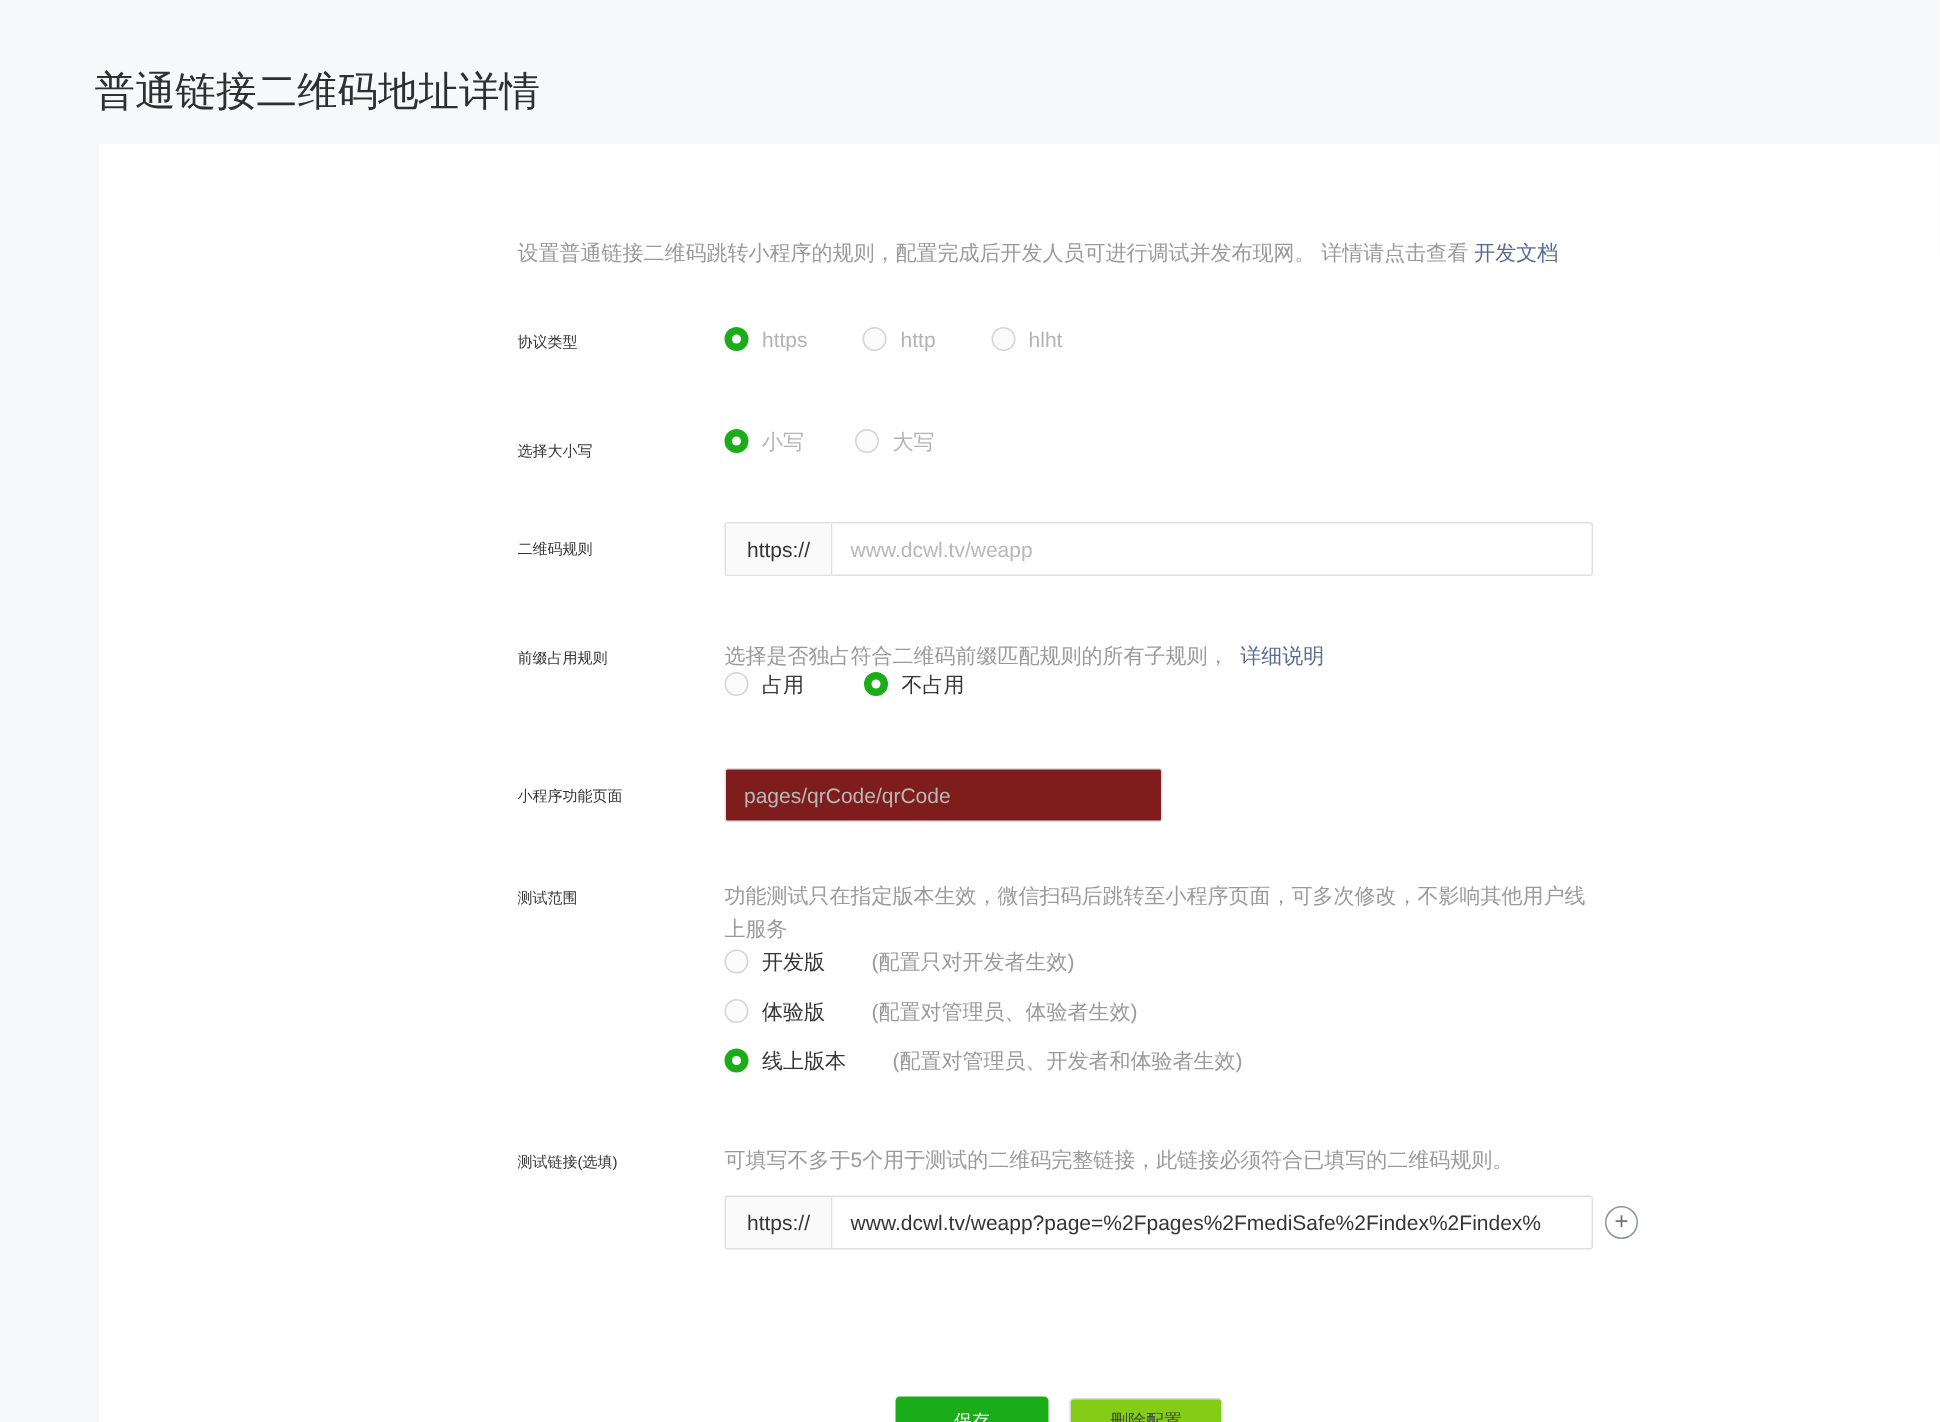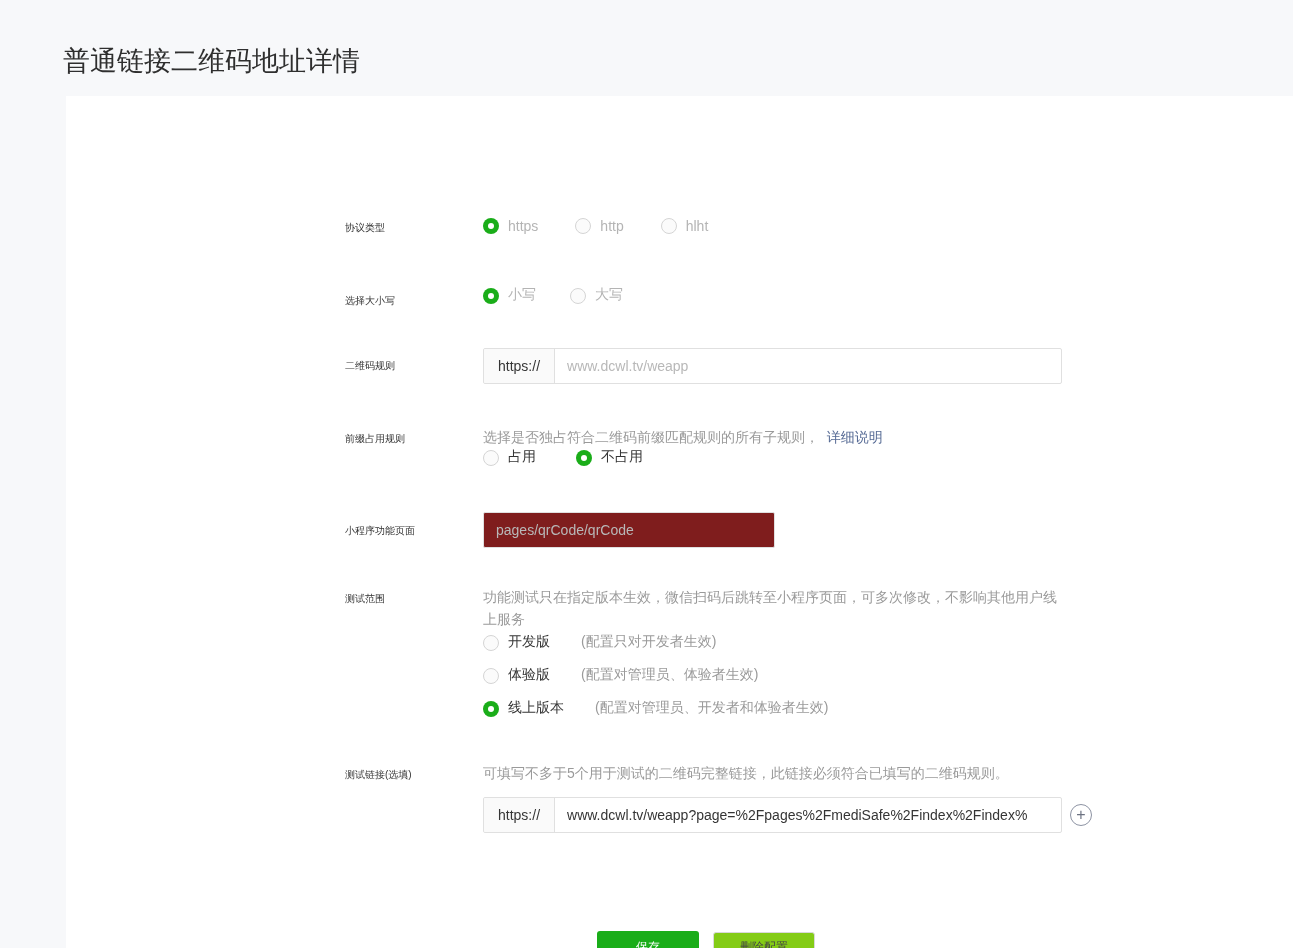--- a/index.html
+++ b/index.html
@@ -21,21 +21,21 @@
     width:1227px; height:852px;
     background:#ffffff;
   }
   .abs { position:absolute; }
   .intro { left:279px; top:62px; width:730px; color:#9a9a9a; line-height:20px; }
   .link { color:#576b95; text-decoration:none; cursor:pointer; }
   .flabel { left:279px; width:135px; color:#353535; font-size:10px; }
   .desc { color:#9a9a9a; line-height:22px; }
 
   .radio-row { display:flex; align-items:center;gap:17px; }
-  .radio-opt { display:inline-flex; align-items:flex-end; cursor:pointer; }
+  .radio-opt { display:inline-flex; align-items:flex-start; cursor:pointer; }
   .radio-dot {
     width:16px; height:16px; border-radius:50%;
     border:1px solid #d5d5d5; background:#fbfbfb;
     margin-right:9px; position:relative; flex:0 0 auto;
   }
   .radio-dot.sel { border:none; background:#1aad19; }
   .radio-dot.sel::after {
     content:''; position:absolute; left:5px; top:5px;
     width:6px; height:6px; border-radius:50%; background:#ffffff;
   }
@@ -81,20 +81,21 @@
     border:1px solid #d9d9d9;
   }
 </style>
 </head>
 <body>
 
 <h1 class="page-title">普通链接二维码地址详情</h1>
 
 <div class="card">
 
+  <p class="abs intro"><span>设置普通链接二维码跳转小程序的规则，配置完成后开发人员可进行调试并发布现网。 详情请点击查看 </span><a class="link">开发文档</a></p>
 
   <div class="abs flabel" style="top:125px;">协议类型</div>
   <div class="abs radio-row" style="left:417px; top:122px; gap:37px;">
     <span class="radio-opt">
       <span class="radio-dot sel"></span>
       <span class="opt-muted">https</span>
     </span>
     <span class="radio-opt">
       <span class="radio-dot"></span>
       <span class="opt-muted">http</span>

